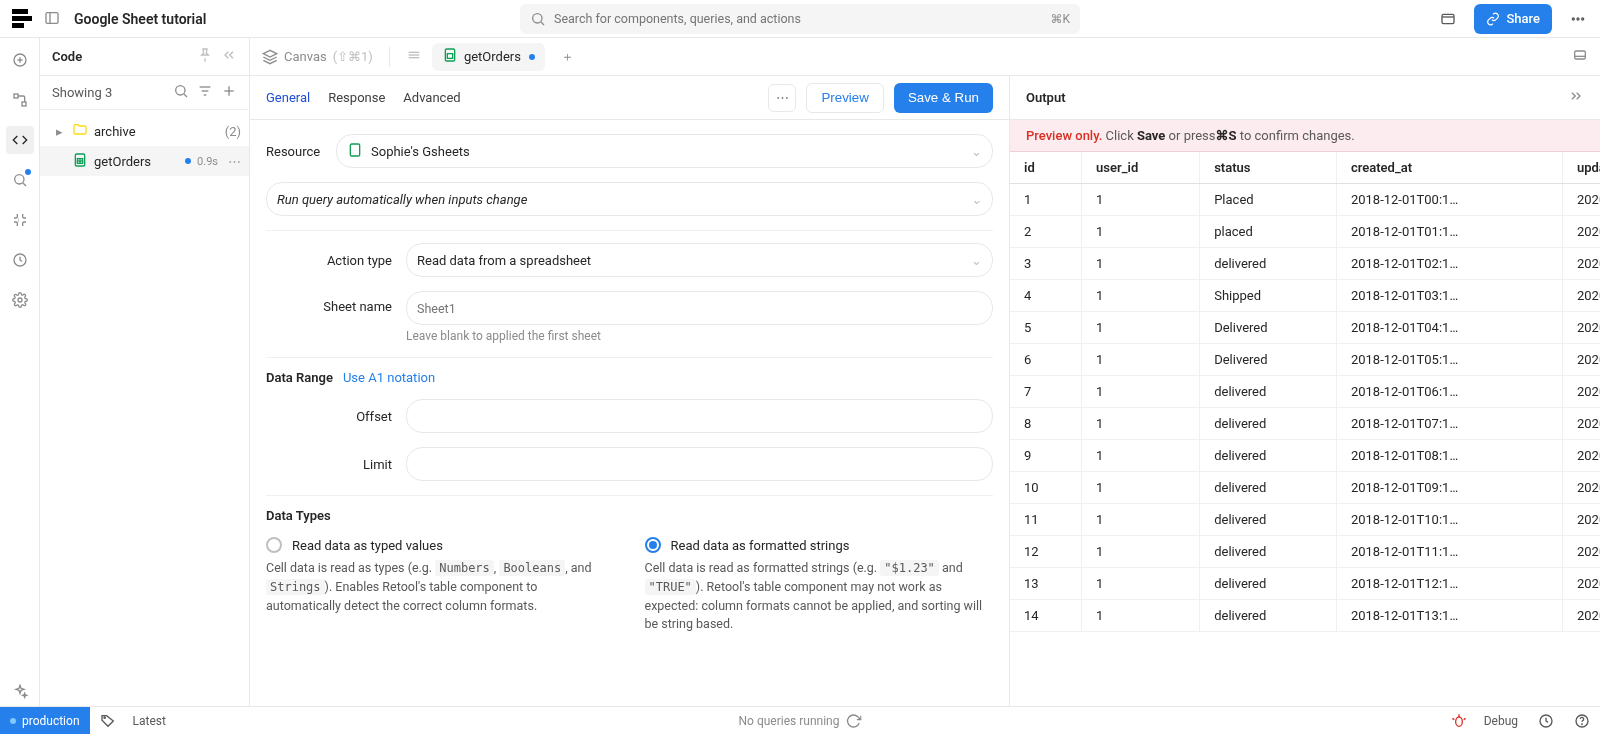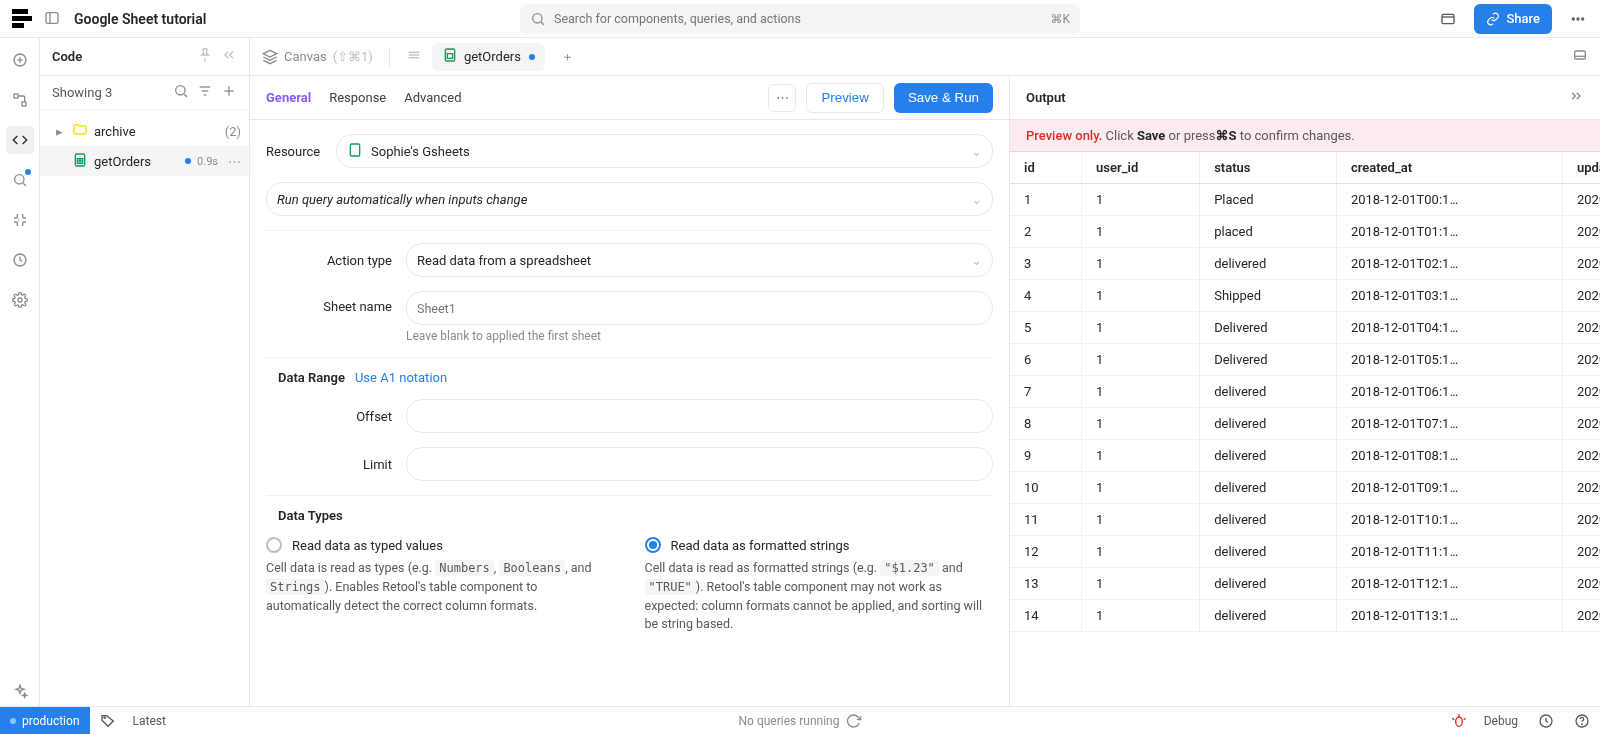--- a/index.html
+++ b/index.html
@@ -63,37 +63,37 @@
 .tab-divider{width:1px; height:20px; background:#e8e8e8; margin:0 6px;}
 .query-tab{display:flex; align-items:center; gap:6px; background:#f5f5f5; height:28px; padding:0 10px; border-radius:6px;}
 .add-tab{color:#8c8c8c; cursor:pointer; padding:0 6px;}
 .canvas-right{margin-left:auto; display:flex; gap:8px; color:#8c8c8c;}
 
 
 .editor { flex:1; display:flex; min-height:0;}
 .editor-left { flex:1; display:flex; flex-direction:column; border-right:1px solid #e8e8e8; min-width:0;}
 .editor-header { display:flex; align-items:center; height:44px; padding:0 16px; border-bottom:1px solid #e8e8e8; gap:18px;}
 .ed-tab{color:#404040; cursor:pointer;}
-.ed-tab.active{color:#8b5cf6; font-weight:700;}
+.ed-tab.active{color:#1d4ed8; font-weight:400;}
 .ed-actions{margin-left:auto; display:flex; gap:10px; align-items:center;}
 .btn-icon-only{width:28px; height:28px; border:1px solid #e8e8e8; border-radius:6px; display:flex; align-items:center; justify-content:center; color:#595959; cursor:pointer;}
 .btn-preview{height:30px; border:1px solid #e8e8e8; border-radius:6px; padding:0 14px; color:#2680eb; background:#fff; cursor:pointer;}
 .btn-primary{height:30px; border:none; background:#2680eb; color:#fff; border-radius:6px; padding:0 14px; font-weight:500; cursor:pointer;}
 
 .editor-body{flex:1; overflow-y:auto; padding:14px 16px;}
 .form-row{display:flex; align-items:center; margin-bottom:14px;}
 .form-row .lbl{width:140px; text-align:right; padding-right:14px; color:#262626;}
 .control{flex:1; position:relative;}
 .select, .input{width:100%; height:34px; border:1px solid #e8e8e8; border-radius:16px; padding:0 10px; display:flex; align-items:center; gap:8px; background:#fff;}
 .select .chev{margin-left:auto; color:#bfbfbf;}
 .wide-select{width:100%;font-style:italic;}
 .subtle{color:#8c8c8c; font-size:12px; margin-top:4px;}
 .fx{position:absolute; right:-18px; top:8px; color:#2680eb; font-style:italic; font-size:13px; cursor:pointer;}
 .hr{height:1px; background:#f0f0f0; margin:12px 0;}
-.section-title{font-weight:600; margin:10px 0 14px 12px; display:flex; gap:10px; align-items:center;}
+.section-title{font-weight:600; margin:10px 0 14px 0; display:flex; gap:10px; align-items:center;}
 .link{color:#2680eb; cursor:pointer; font-weight:400;}
 .radio-row{display:flex; gap:30px;}
 .radio-col{flex:1;}
 .radio-hdr{display:flex; align-items:center; gap:10px; margin-bottom:6px;}
 .radio{width:16px; height:16px; border:2px solid #bfbfbf; border-radius:50%; position:relative; cursor:pointer;}
 .radio.checked{border-color:#2680eb;}
 .radio.checked::after{content:''; position:absolute; inset:2px; background:#2680eb; border-radius:50%;}
 .radio-desc{color:#595959; font-size:12.5px; line-height:1.5;}
 code.inline{background:#f5f5f5; padding:1px 4px; border-radius:3px; font-family: ui-monospace, Menlo, monospace; font-size:12px;}
 input.plain{border:none; outline:none; width:100%; font-family: ui-monospace, Menlo, monospace; font-size:12.5px;}

